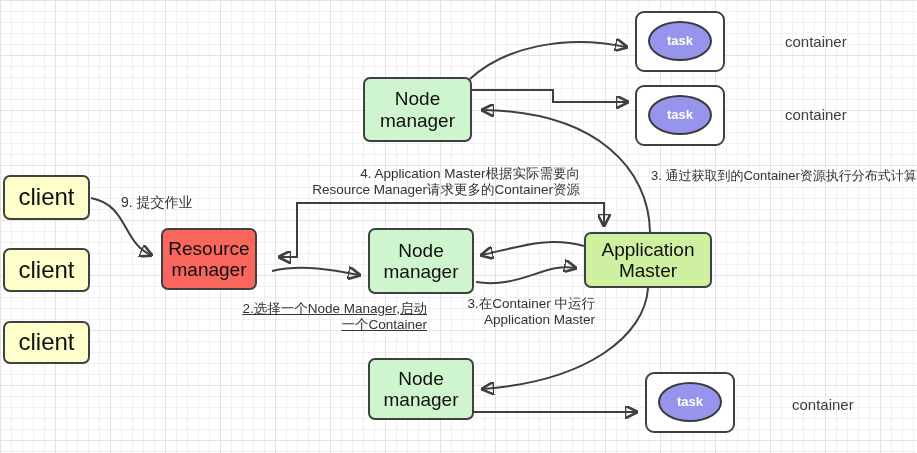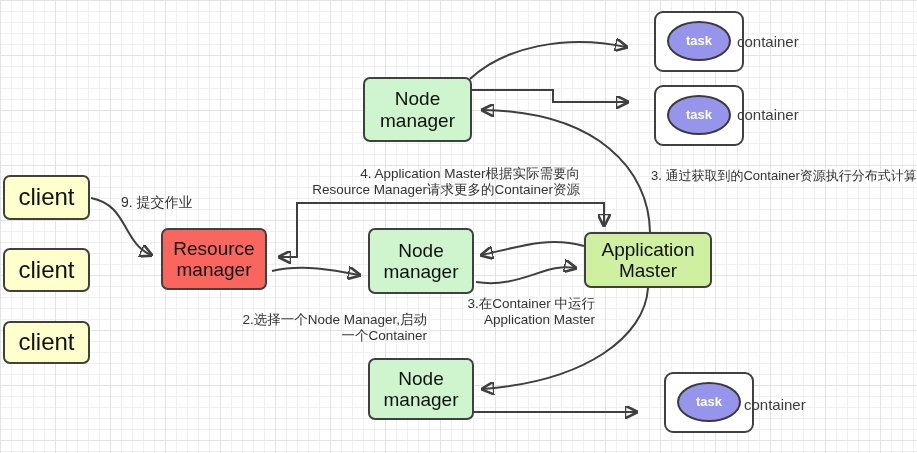--- a/index.html
+++ b/index.html
@@ -16,28 +16,28 @@
   }
   .arrows{position:absolute;left:0;top:0;width:917px;height:453px;}
   .arrows path{fill:none;stroke:#3f3f3f;stroke-width:2;}
   .node{
     position:absolute;box-sizing:border-box;
     border:2.5px solid #404040;border-radius:7px;
     display:flex;align-items:center;justify-content:center;
     text-align:center;color:#101010;line-height:1.12;font-size:19px;
   }
   .client{font-size:24px;}
-  .cbox{border-radius:9px;border-width:2.5px;margin-left:19px;}
+  .cbox{border-radius:9px;border-width:2.5px;}
   .task{
     position:absolute;left:11px;top:8px;width:64px;height:40px;
     box-sizing:border-box;border:2.5px solid #3a3a3a;border-radius:50%;
     display:flex;align-items:center;justify-content:center;
     color:#ffffff;font-weight:bold;font-size:13px;
   }
-  .caption{position:absolute;font-size:15px;color:#3d3d3d;white-space:nowrap;}
+  .caption{position:absolute;font-size:15px;color:#3d3d3d;white-space:nowrap;margin-left:48px;}
   .ann{position:absolute;font-size:13.5px;color:#333333;white-space:pre-line;line-height:1.22;}
   .ann.center{text-align:right;}
   .nowrap{white-space:nowrap;}
 </style>
 </head>
 <body>
 
 <div class="stage">
 
   <svg class="arrows" viewBox="0 0 917 453" xmlns="http://www.w3.org/2000/svg">
@@ -61,21 +61,21 @@
   <div class="node client" style="left: 3px; top: 175px; width: 87px; height: 45px; background-color: rgb(255, 255, 204);">
     <span>client</span>
   </div>
   <div class="node client" style="left: 3px; top: 248px; width: 87px; height: 44px; background-color: rgb(255, 255, 204);">
     <span>client</span>
   </div>
   <div class="node client" style="left: 3px; top: 321px; width: 87px; height: 43px; background-color: rgb(255, 255, 204);">
     <span>client</span>
   </div>
 
-  <div class="node" style="left: 161px; top: 228px; width: 106px; height: 62px; background-color: rgb(249, 102, 94);">
+  <div class="node" style="left: 161px; top: 228px; width: 96px; height: 62px; background-color: rgb(249, 102, 94);">
     <span>Resource manager</span>
   </div>
 
   <div class="node" style="left: 363px; top: 77px; width: 109px; height: 65px; background-color: rgb(207, 245, 206);">
     <span>Node manager</span>
   </div>
   <div class="node" style="left: 368px; top: 228px; width: 106px; height: 66px; background-color: rgb(207, 245, 206);">
     <span>Node manager</span>
   </div>
   <div class="node" style="left: 368px; top: 358px; width: 106px; height: 62px; background-color: rgb(207, 245, 206);">
@@ -100,21 +100,21 @@
     <div class="task" style="background-color: rgb(150, 148, 235);">
       <span>task</span>
     </div>
   </div>
 
   <div class="caption" style="left:737px;top:33px;">container</div>
   <div class="caption" style="left:737px;top:106px;">container</div>
   <div class="caption" style="left:744px;top:396px;">container</div>
 
   <div class="ann nowrap" style="left:121px;top:194px;font-size:14px;">9. 提交作业</div>
-  <div class="ann center" style="left:227px;top:312px;width:200px;">2.选择一个Node Manager,启动
+  <div class="ann center" style="left:227px;top:301px;width:200px;text-decoration:underline;">2.选择一个Node Manager,启动
 一个Container</div>
   <div class="ann center" style="left:439px;top:296px;width:156px;">3.在Container 中运行
 Application Master</div>
   <div class="ann center" style="left:290px;top:166px;width:290px;">4. Application Master根据实际需要向
 Resource Manager请求更多的Container资源</div>
   <div class="ann nowrap" style="left:651px;top:168px;font-size:13px;">3. 通过获取到的Container资源执行分布式计算</div>
 
 </div>
 
 </body></html>

